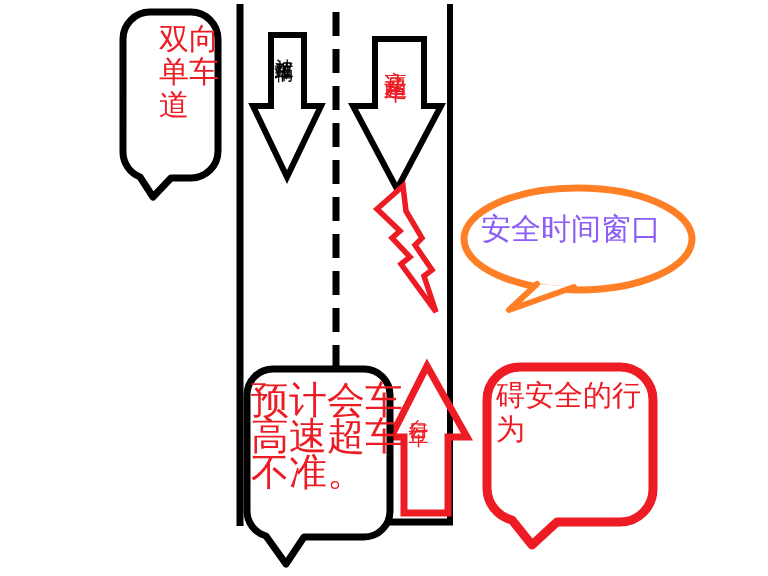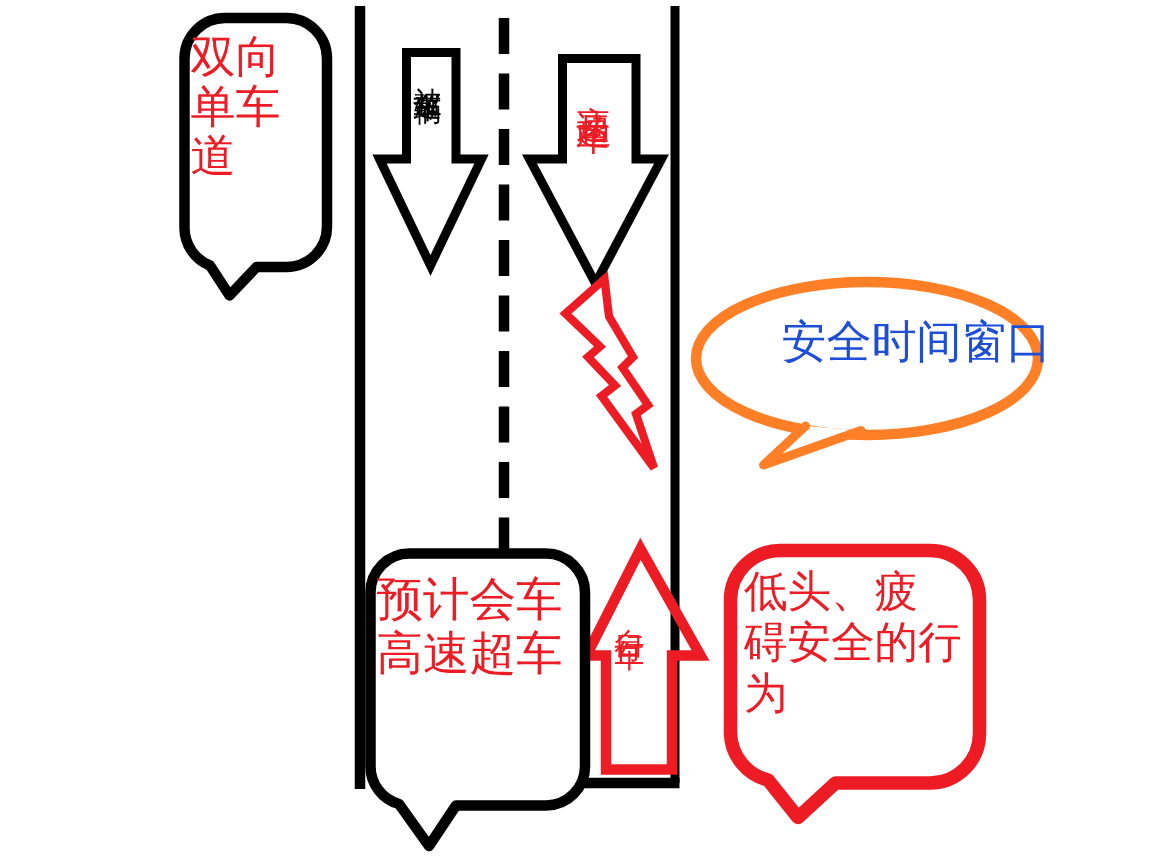--- a/index.html
+++ b/index.html
@@ -6,29 +6,29 @@
   .canvas{
     position:relative;
     width:768px;height:576px;
     background:#ffffff;
     overflow:hidden;
     font-family:"Liberation Serif","DejaVu Serif",serif;
   }
   .canvas svg{position:absolute;left:0;top:0;}
   .txt{position:absolute;white-space:nowrap;line-height:1;}
   .red{color:#ed1c24;}
-  .orange{color:#1d4ed8;margin-left:40px;}
+  .orange{color:#8b5cf6;}
   .black{color:#000000;}
   
   .lines div{white-space:nowrap;}
   .lane-type{left:127px;top:22px;font-size:30px;}
-  .lane-type div{line-height:33px;}
+  .lane-type div{line-height:33px;padding-left:32px;}
   .safety-window{left:481px;top:211px;font-size:30px;}
   .safety-window div{line-height:35px;}
-  .meeting-point{left:251px;top:382px;font-size:31px;}
+  .meeting-point{left:251px;top:382px;font-size:38px;}
   .meeting-point div{line-height:36px;}
   .unsafe-behavior{left:496px;top:378px;font-size:29px;}
   .unsafe-behavior div{line-height:34px;}
   
   .vlabel{
     position:absolute;
     writing-mode:vertical-rl;
     text-orientation:upright;
     line-height:1;
   }
@@ -76,21 +76,21 @@
   <div class="vlabel lbl-highspeed red">高速超车</div>
   <div class="vlabel lbl-bicycle red">自行车</div>
 
   <div class="txt lines safety-window orange">
     <div>安全时间窗口</div>
   </div>
 
   <div class="txt lines meeting-point red">
     <div>预计会车</div>
     <div>高速超车</div>
+    <div>不准。</div>
   </div>
 
   <div class="txt lines unsafe-behavior red">
-    <div>低头、疲</div>
     <div>碍安全的行</div>
     <div>为</div>
   </div>
 
 </div>
 
 </body></html>

